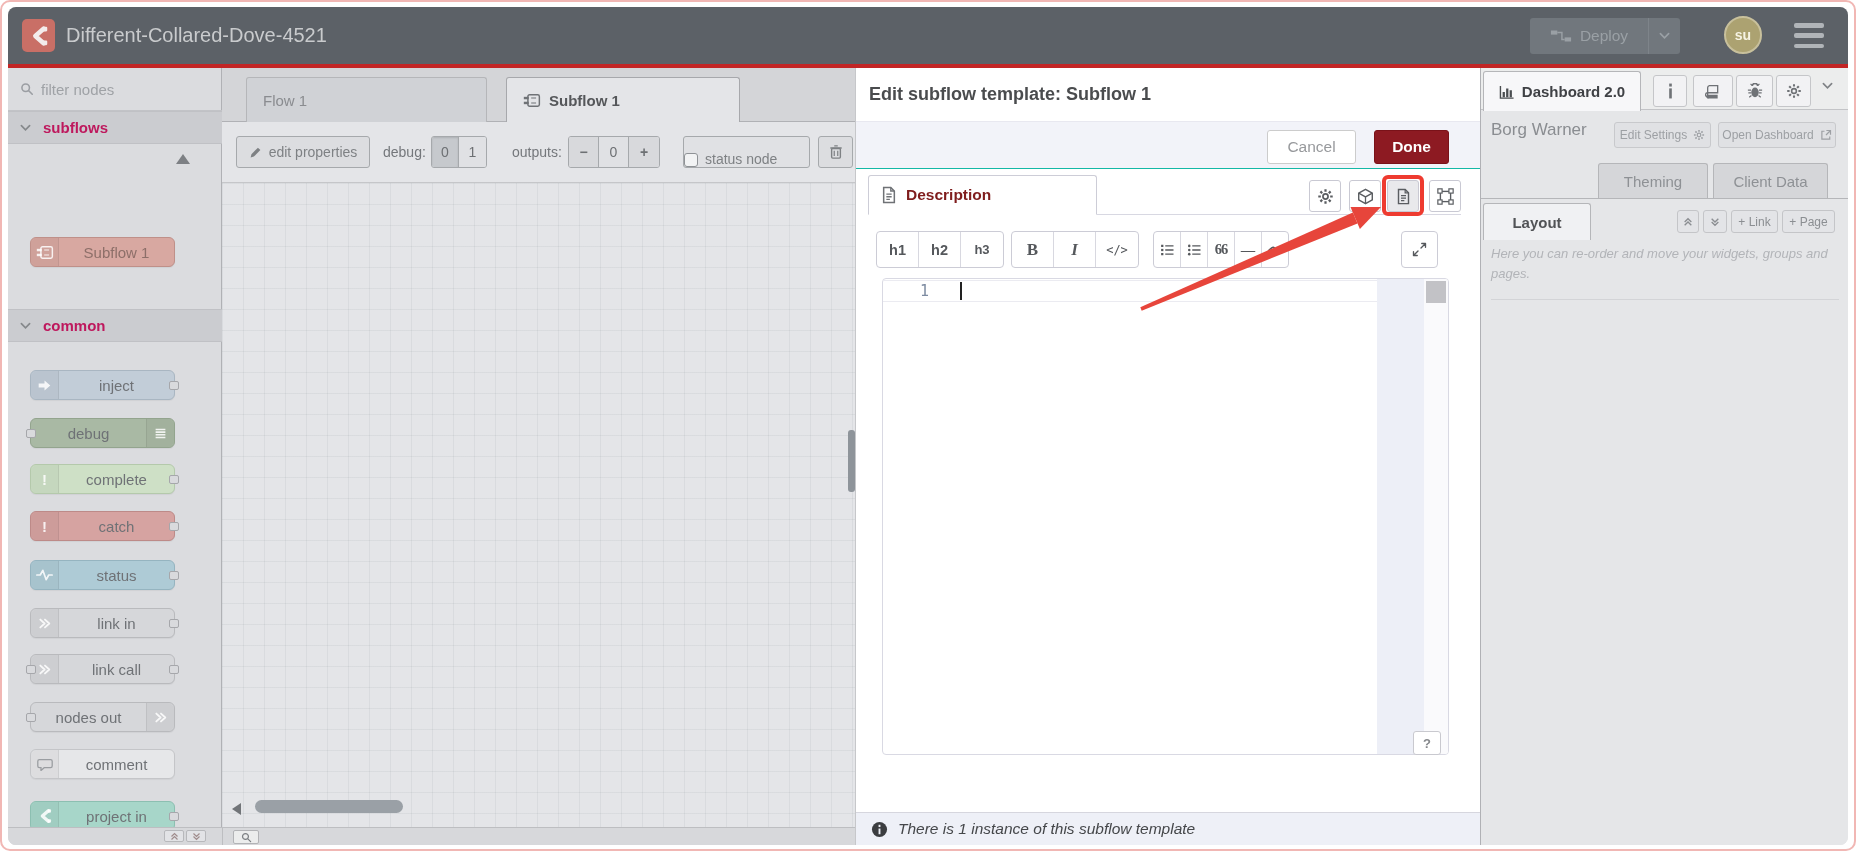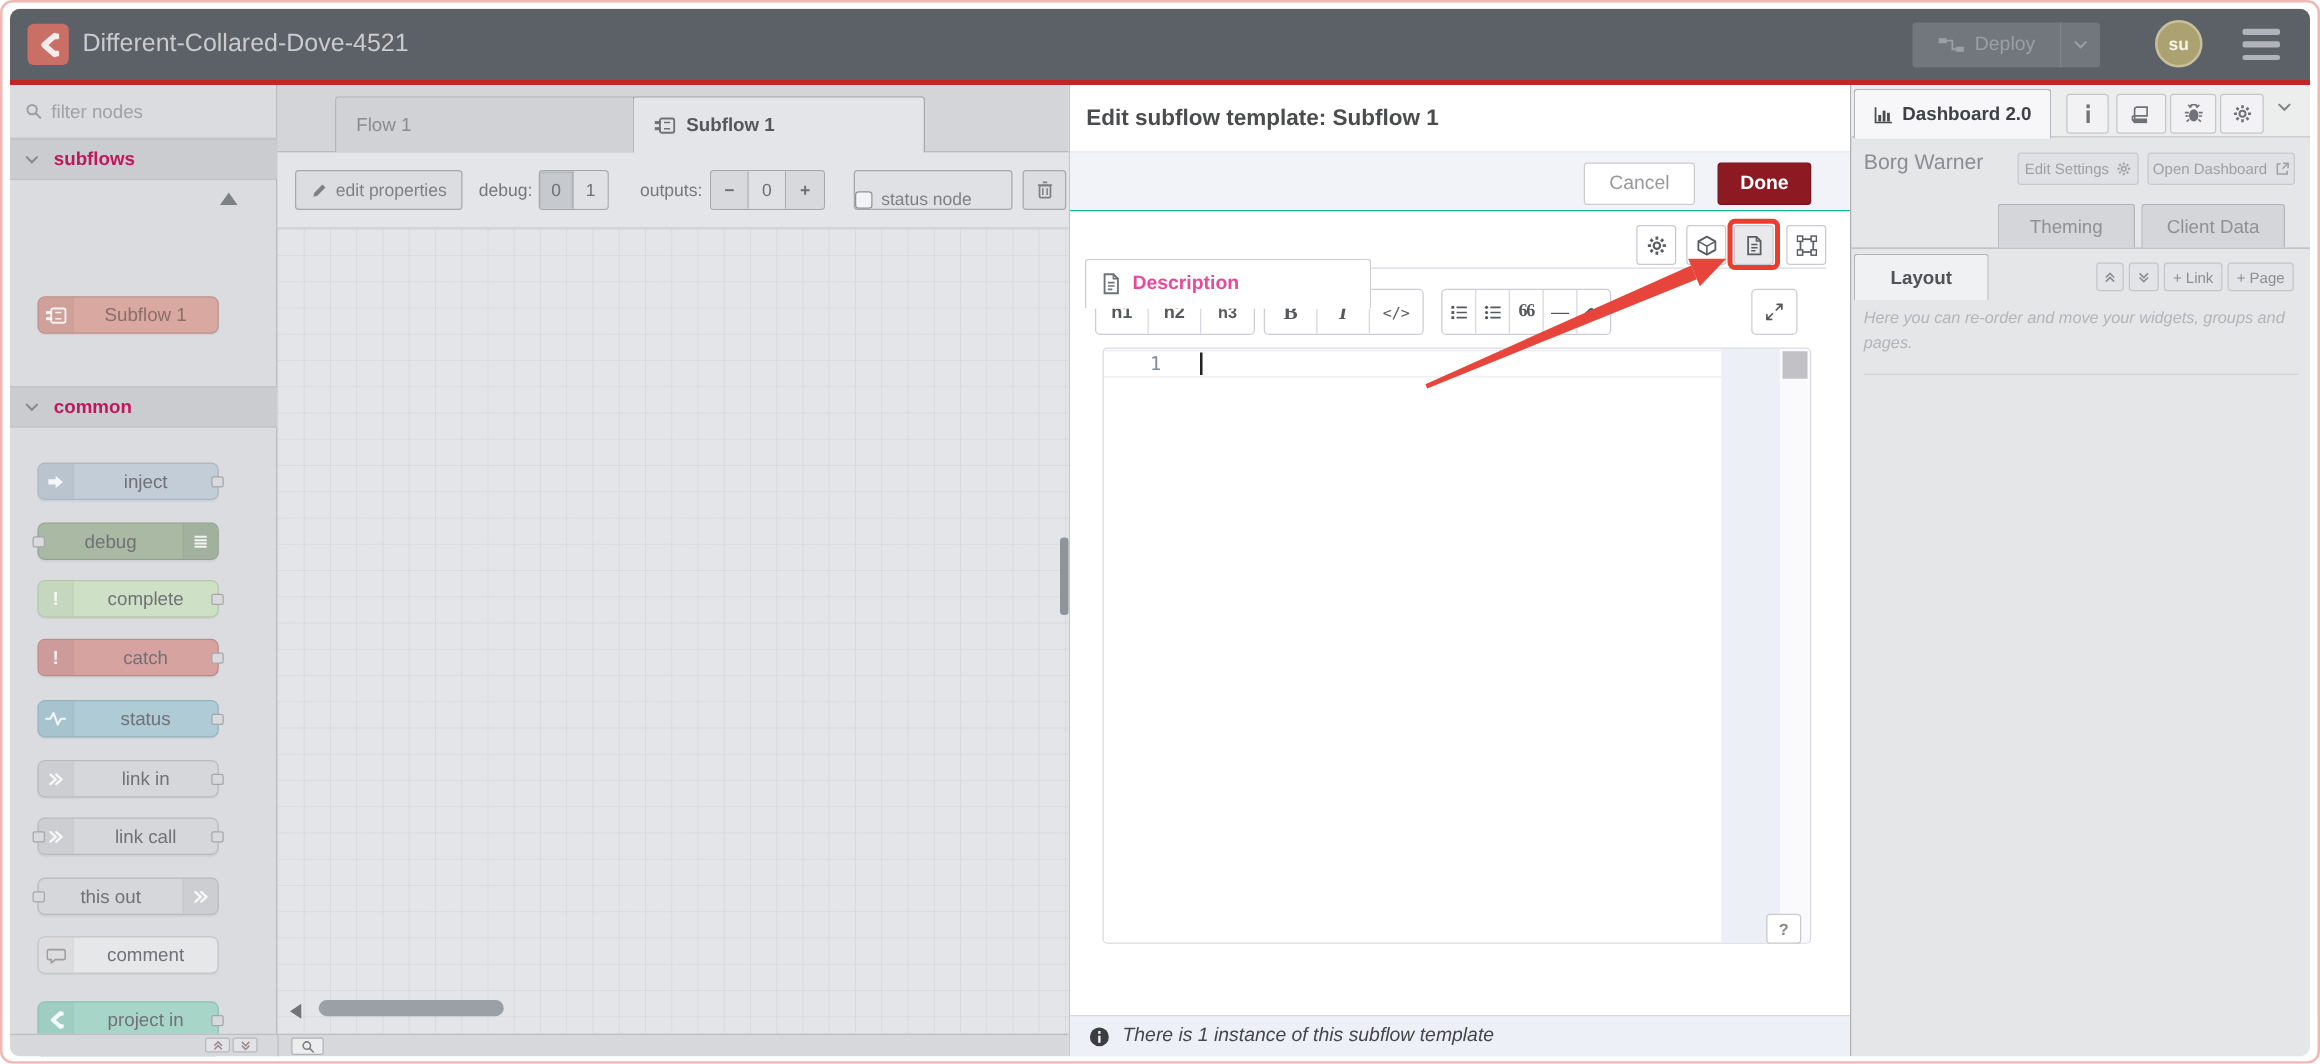--- a/index.html
+++ b/index.html
@@ -75,21 +75,21 @@
   .mini-btn { position:absolute; height:12px; border:1px solid #b7b8bb; background:#e2e3e6; border-radius:2px; display:flex; align-items:center; justify-content:center; color:#a08c8c; }
   .zoom-btn { position:absolute; left:225px; top:2px; width:26px; height:14px; background:#eceded; border:1px solid #b2b3b6; border-radius:2px; display:flex; align-items:center; justify-content:center; color:#7c7f83; }
 
   
   .tray { position:absolute; left:847px; top:61px; width:625px; height:777px; background:#fff; border-left:1px solid #c6c7ca; }
   .tray-title { position:absolute; left:0; top:0; width:625px; height:53px; display:flex; align-items:center; padding-left:13px; font-size:18px; font-weight:bold; color:#4a4c4e; background:#fff; }
   .tray-btnrow { position:absolute; left:0; top:53px; width:625px; height:48px; background:#f2f3f9; border-top:1px solid #e8e8f0; border-bottom:1px solid #14b8a6; }
   .btn-cancel { position:absolute; left:411px; top:8px; width:89px; height:34px; background:#fff; border:1px solid #ccc; border-radius:3px; color:#97999c; font-size:15.5px; display:flex; align-items:center; justify-content:center; }
   .btn-done { position:absolute; left:518px; top:8px; width:75px; height:34px; border:1px solid #7a1219; border-radius:3px; color:#fff; font-size:15.5px; font-weight:bold; display:flex; align-items:center; justify-content:center; }
   .ed-tab-underline { position:absolute; left:12px; top:146px; width:593px; height:1px; background:#d8d8e2; }
-  .ed-tab { position:absolute; left:12px; top:107px; width:229px; height:40px; background:#fff; border:1px solid #cdcdd7; border-bottom:1px solid #fff; border-radius:3px 3px 0 0; display:flex; align-items:center; gap:9px; padding-left:12px; font-size:15.5px; font-weight:bold; color:#ec4899; z-index:2;margin-top:32px; }
+  .ed-tab { position:absolute; left:12px; top:107px; width:229px; height:40px; background:#fff; border:1px solid #cdcdd7; border-bottom:1px solid #fff; border-radius:3px 3px 0 0; display:flex; align-items:center; gap:9px; padding-left:12px; font-size:15.5px; font-weight:bold; color:#7f1d1d; z-index:2; }
   .mini-iconbtn { position:absolute; top:112px; width:32px; height:32px; background:#fff; border:1px solid #c9c9d3; border-radius:3px; display:flex; align-items:center; justify-content:center; color:#5a5d61; }
   .mini-iconbtn.selected { background:#e9e9ec; }
   .red-box { position:absolute; left:526px; top:107px; width:42px; height:41px; border:4px solid #ee3b30; border-radius:6px; z-index:3; }
   .md-grp { position:absolute; top:163px; height:37px; display:flex; border:1px solid #ccccd6; border-radius:4px; background:#fff; overflow:hidden; }
   .md-btn { display:flex; align-items:center; justify-content:center; border-right:1px solid #d8d8e0; color:#55585c; font-size:14.5px; font-weight:bold; }
   .md-btn:last-child { border-right:none; }
   .md-single { position:absolute; top:163px; width:37px; height:37px; border:1px solid #ccccd6; border-radius:4px; background:#fff; display:flex; align-items:center; justify-content:center; color:#55585c; }
   .serifB { font-family:"Liberation Serif", serif; font-size:17px; }
   .serifI { font-family:"Liberation Serif", serif; font-style:italic; font-size:17px; }
   .codeb { font-family:"DejaVu Sans Mono", monospace; font-size:12px; font-weight:normal; }
@@ -374,21 +374,21 @@
         <span class="pn-label">link call</span>
         <span class="port port-l"></span>
         <span class="port port-r"></span>
       </div>
       <div class="pal-node n-link rev" style="top:634px;">
         <span class="pn-icon">
             <svg class="ic" width="14" height="13">
               <use href="#sym-linkarrow"></use>
             </svg>
           </span>
-        <span class="pn-label">this out</span>
+        <span class="pn-label">nodes out</span>
         <span class="port port-l"></span>
       </div>
       <div class="pal-node n-comment" style="top:681px;">
         <span class="pn-icon" style="color:#9a9da1;">
             <svg class="ic" width="16" height="13">
               <use href="#sym-bubble"></use>
             </svg>
           </span>
         <span class="pn-label">comment</span>
       </div>
@@ -403,21 +403,21 @@
       </div>
       <div class="pal-node n-project rev" style="top:776px;">
         
         
         
       </div>
 
     </div>
 
     <div class="tabbar">
-      <div class="wtab inactive" style="left:46px; width:241px;">
+      <div class="wtab inactive" style="left:24px; width:241px;">
         <span>Flow 1</span>
       </div>
       <div class="wtab active" style="left:284px; width:234px;">
         <svg class="ic" width="18" height="15" style="color:#6f7276;">
             <use href="#sym-subflow"></use>
           </svg>
         <span>Subflow 1</span>
       </div>
     </div>
 

